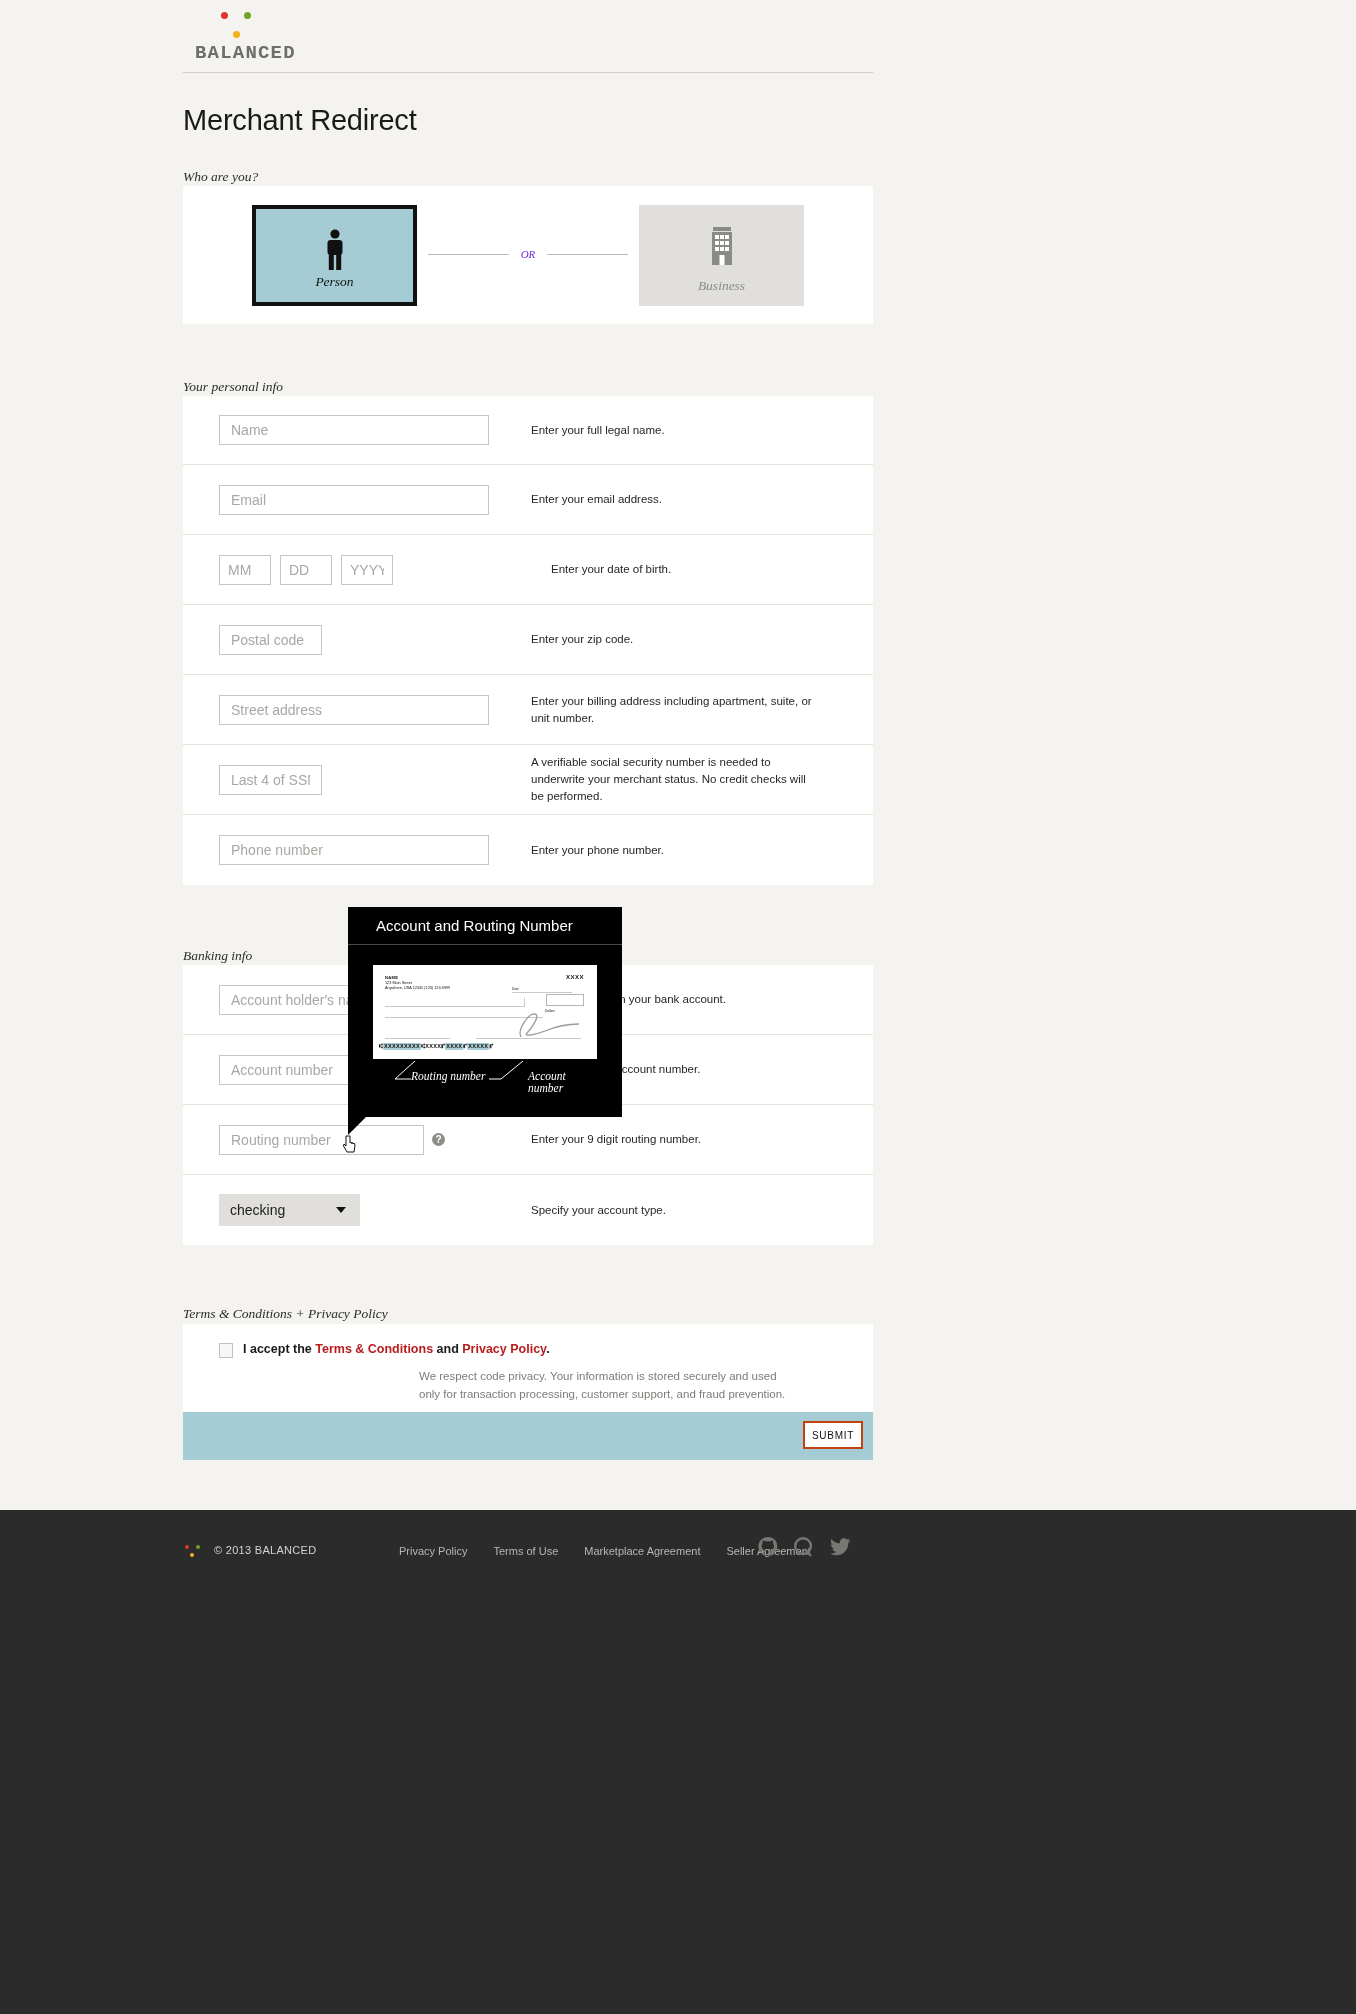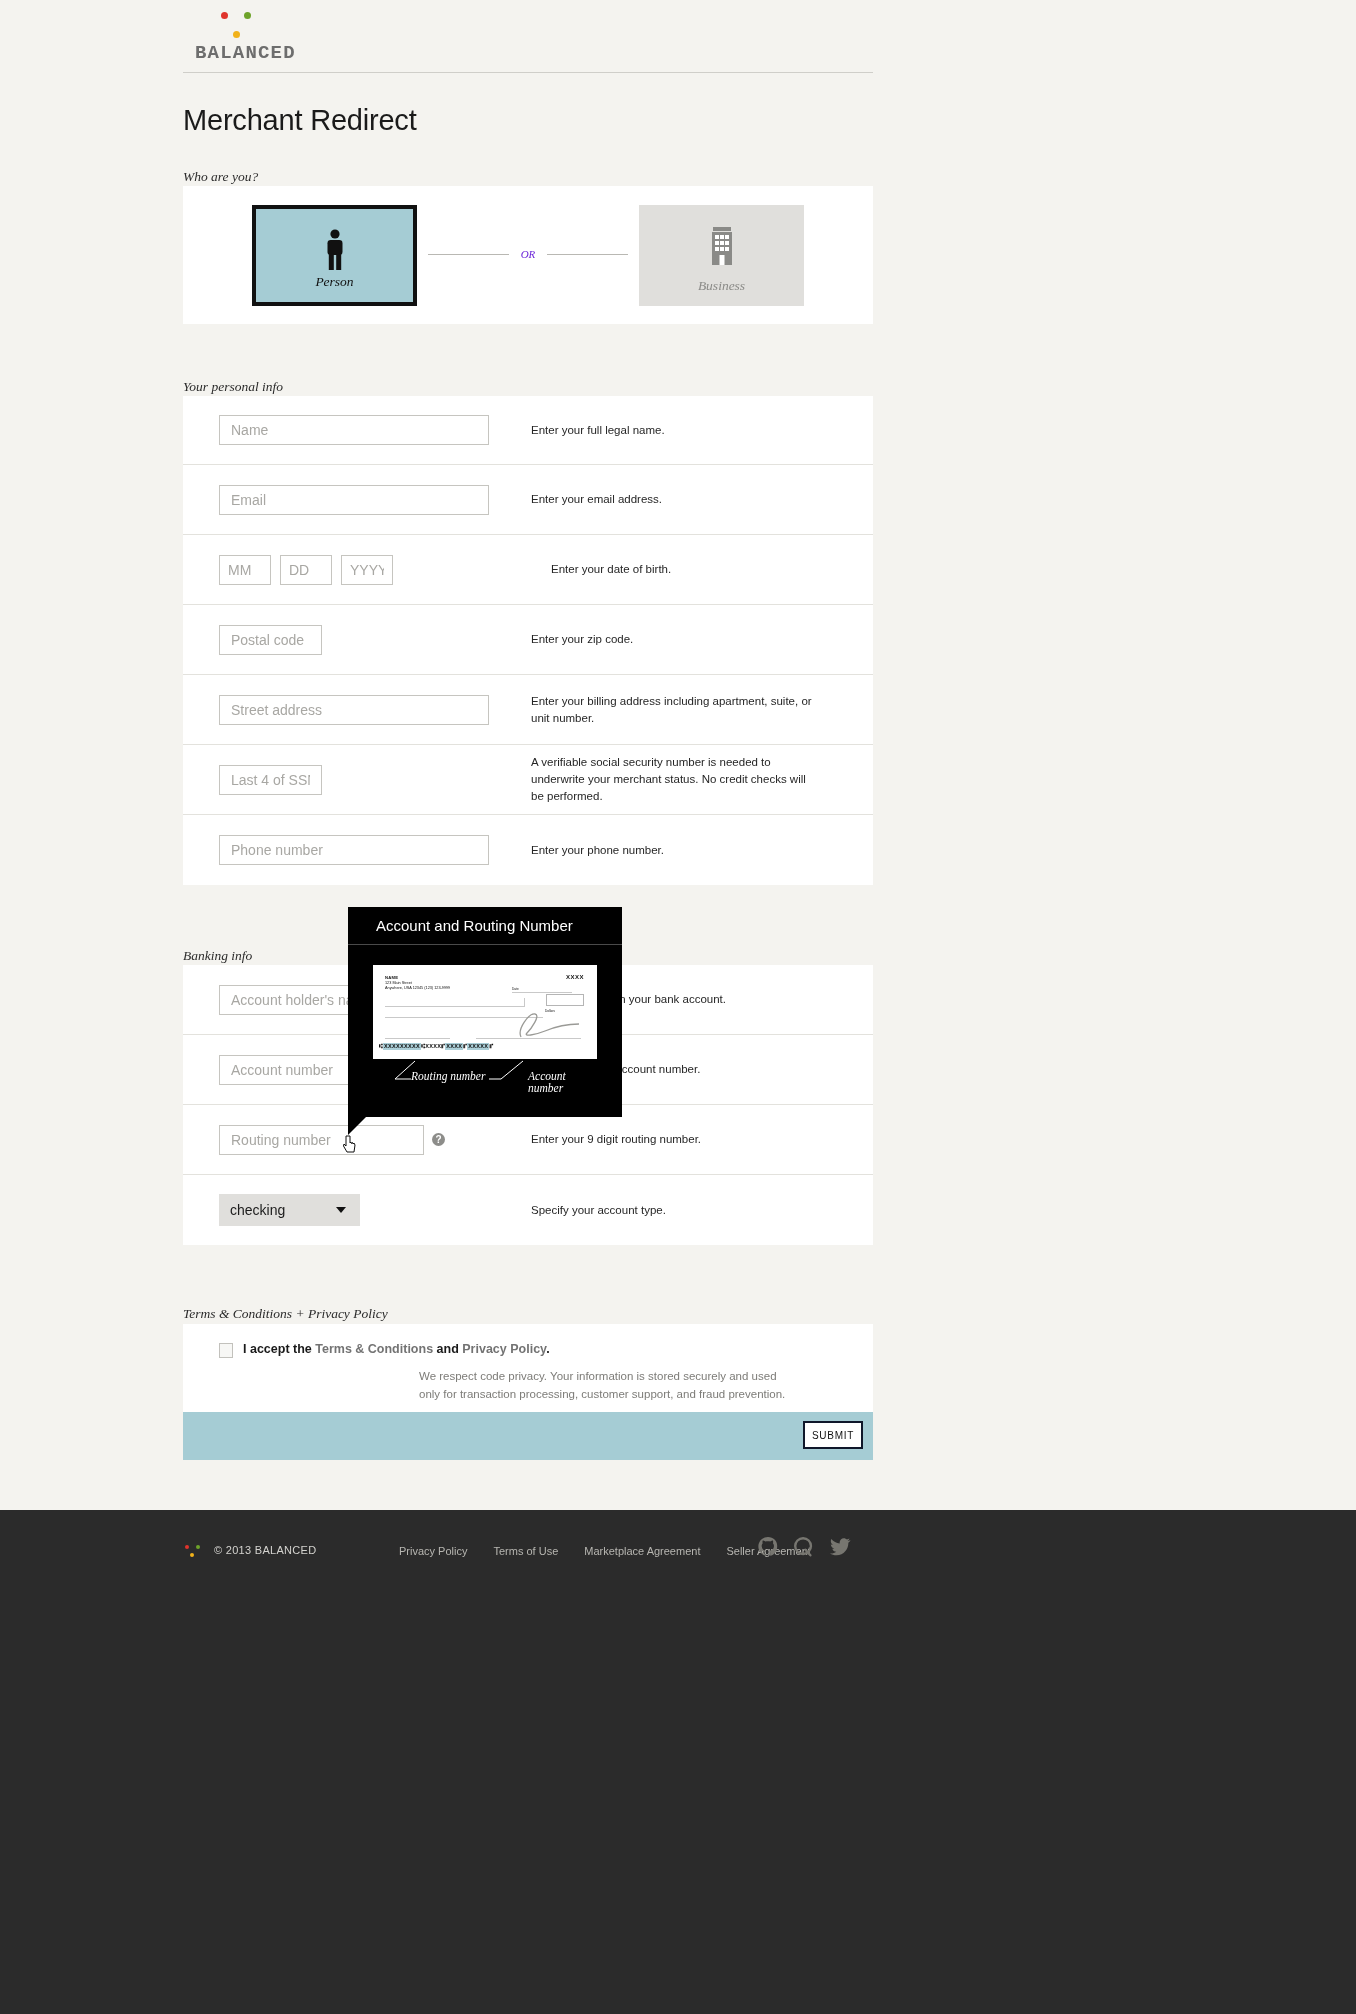--- a/index.html
+++ b/index.html
@@ -164,32 +164,32 @@
   }
 
   
   .terms-panel { left: 183px; top: 1324px; width: 690px; height: 88px; }
   .terms-row { position: absolute; left: 36px; top: 18px; display: flex; align-items: flex-start; gap: 10px; }
   .tbox {
     width: 14px; height: 15px; border: 1px solid #c2c1bc; background: #f7f7f5;
     margin-top: 1px; cursor: pointer; flex: none;
   }
   .terms-text { font-size: 12.5px; font-weight: bold; color: #1a1a1a; }
-  .terms-link { color: #737373; text-decoration: none; cursor: pointer; }
+  .terms-link { color: #b91c1c; text-decoration: none; cursor: pointer; }
   .terms-sub {
     position: absolute; left: 236px; top: 44px; width: 420px;
     font-size: 11.5px; color: #7d7c78; line-height: 1.55;
   }
   .submit-bar {
     position: absolute; left: 183px; top: 1412px; width: 690px; height: 48px;
     background: #a5ccd4;
   }
   .submit-btn {
     position: absolute; right: 10px; top: 9px; width: 60px; height: 28px;
-    background: #fff; border: 2px solid #0f172a; color: #111;
+    background: #fff; border: 2px solid #c2410c; color: #111;
     font-size: 10px; letter-spacing: .7px; cursor: pointer;
     font-family: "Liberation Sans", sans-serif;
   }
 
   
   .footer {
     position: absolute; left: 0; top: 1510px; width: 1356px; height: 504px;
     background: #2b2b2b;
   }
   .f-dots { position: absolute; left: 185px; top: 35px; width: 20px; height: 14px; }

